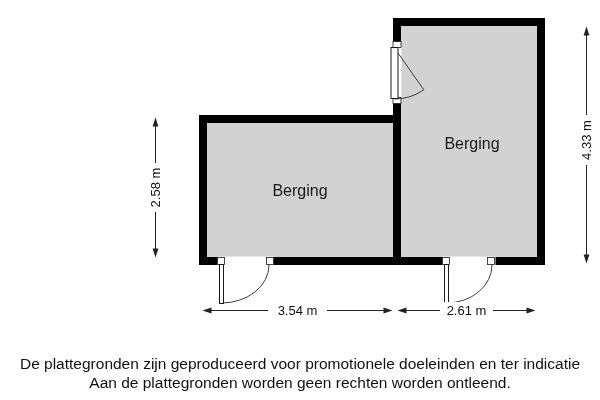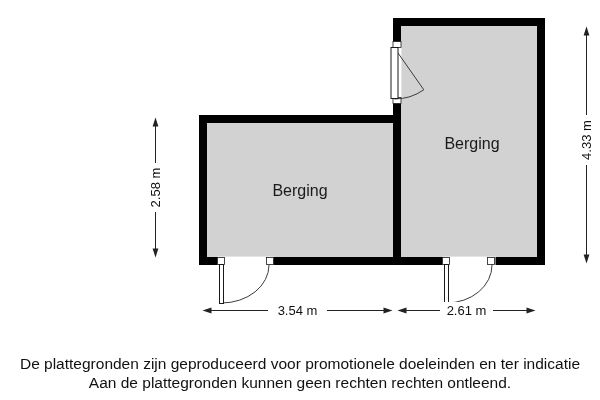--- a/index.html
+++ b/index.html
@@ -137,16 +137,16 @@
       <rect class="label-bg" x="440" y="302" width="53" height="16"></rect>
       <text class="dim-label" x="466.5" y="315" text-anchor="middle">2.61 m</text>
     </g>
 
     <text class="room-label" x="300" y="196" text-anchor="middle">Berging</text>
     <text class="room-label" x="472" y="149" text-anchor="middle">Berging</text>
   </svg>
 
   <div class="disclaimer">
     <div>De plattegronden zijn geproduceerd voor promotionele doeleinden en ter indicatie</div>
-    <div>Aan de plattegronden kunnen geen rechten rechten ontleend.</div>
+    <div>Aan de plattegronden worden geen rechten worden ontleend.</div>
   </div>
 
 </div>
 
 </body></html>

